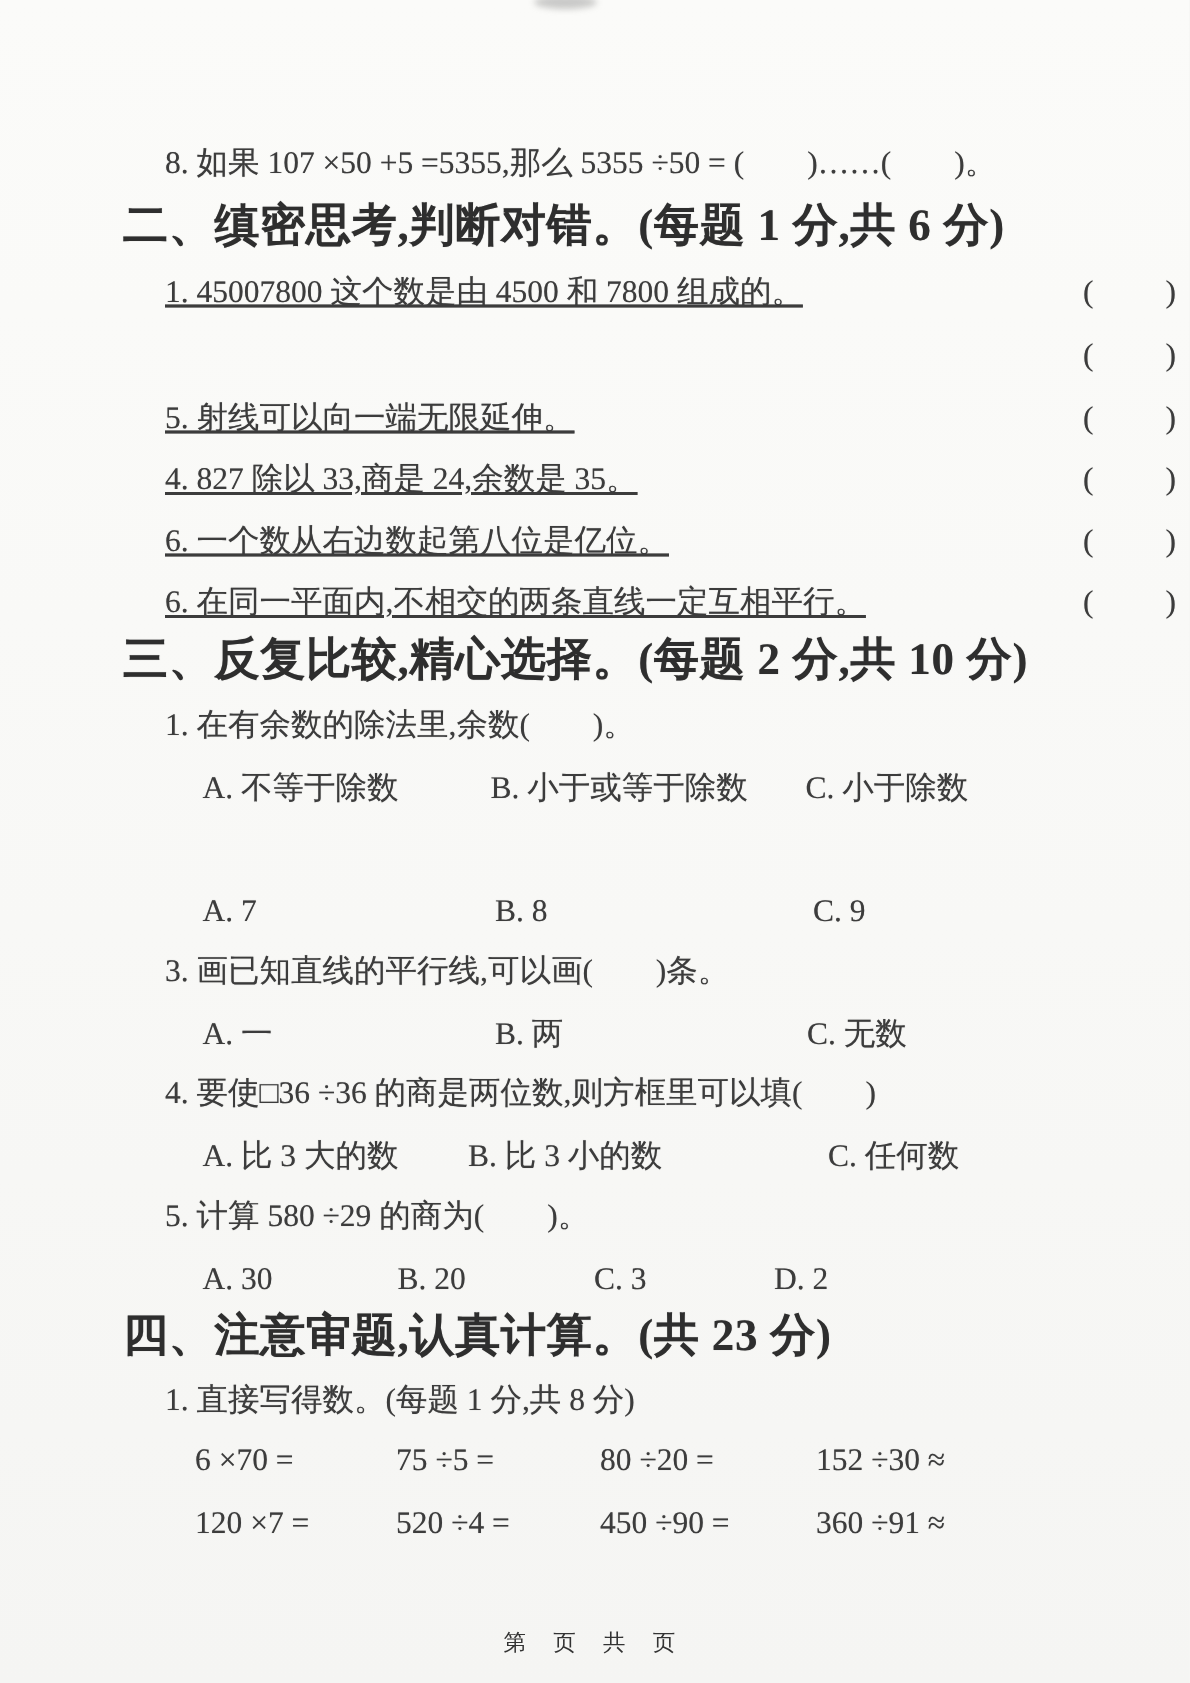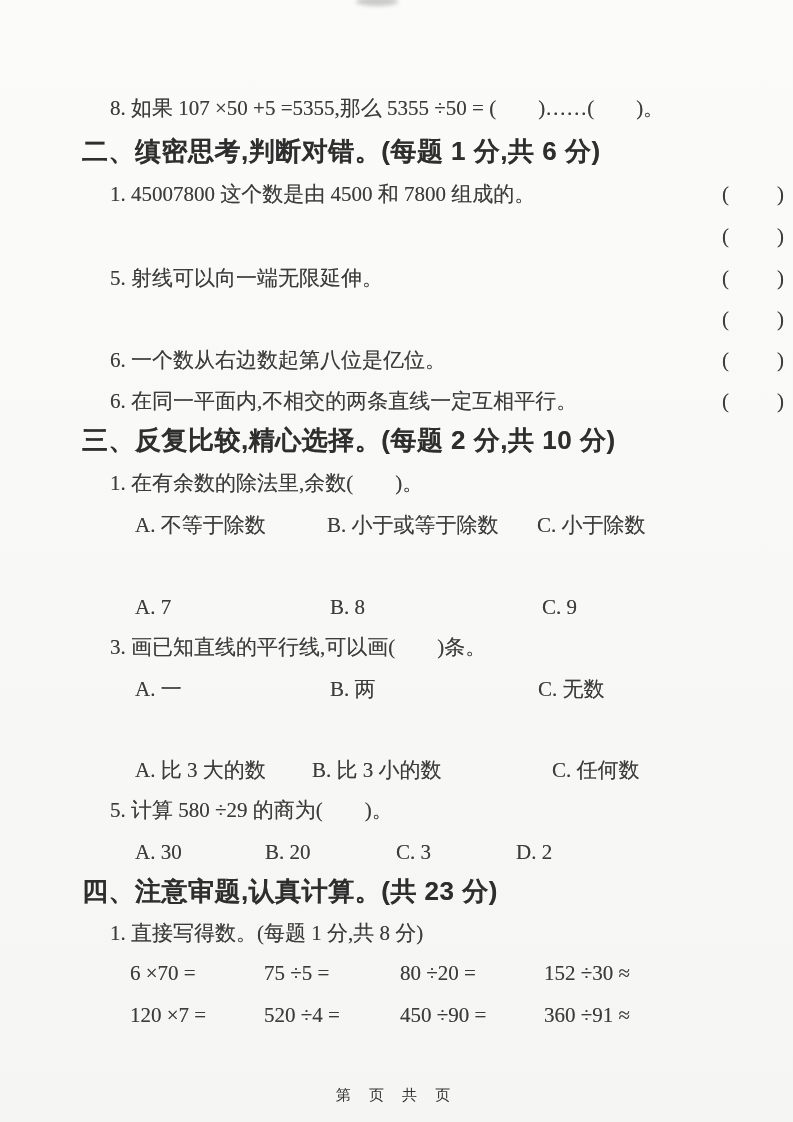--- a/index.html
+++ b/index.html
@@ -19,27 +19,27 @@
     position:absolute;
     left:110px;
     font-size:21px;
     line-height:26px;
     color:#3c3c3c;
     white-space:nowrap;
     text-shadow:0 0 .5px rgba(70,70,70,.55);
   }
   .section-title{
     left:82px;
-    font-family:Liberation Sans, sans-serif;
+    font-family:Liberation Serif, serif;
     font-weight:700;
-    font-size:26px;
+    font-size:30px;
     color:#2e2e2e;
     letter-spacing:.5px;
   }
-  .judge-row{ width:580px; }
+  .judge-row{ width:580px;text-decoration:underline; }
   .bracket{
     position:absolute;
     left:612px;
     top:0;
     font-size:21px;
     color:#3c3c3c;
     letter-spacing:2px;
     white-space:pre;
   }
   .opt{
@@ -82,20 +82,21 @@
     <span class="bracket">(　　)</span>
   </div>
   <div class="line judge-row" style="top:223px">
     <span class="bracket">(　　)</span>
   </div>
   <div class="line judge-row" style="top:265px">
     <span>5. 射线可以向一端无限延伸。</span>
     <span class="bracket">(　　)</span>
   </div>
   <div class="line judge-row" style="top:306px">
+    <span>4. 827 除以 33,商是 24,余数是 35。</span>
     <span class="bracket">(　　)</span>
   </div>
   <div class="line judge-row" style="top:347px">
     <span>6. 一个数从右边数起第八位是亿位。</span>
     <span class="bracket">(　　)</span>
   </div>
   <div class="line judge-row" style="top:388px">
     <span>6. 在同一平面内,不相交的两条直线一定互相平行。</span>
     <span class="bracket">(　　)</span>
   </div>
@@ -115,20 +116,21 @@
     <span class="opt" style="left:542px">C. 9</span>
   </div>
 
   <div class="line" style="top:634px">3. 画已知直线的平行线,可以画(　　)条。</div>
   <div class="line" style="top:676px;left:0;width:793px">
     <span class="opt" style="left:135px">A. 一</span>
     <span class="opt" style="left:330px">B. 两</span>
     <span class="opt" style="left:538px">C. 无数</span>
   </div>
 
+  <div class="line" style="top:715px">4. 要使□36 ÷36 的商是两位数,则方框里可以填(　　)</div>
   <div class="line" style="top:757px;left:0;width:793px">
     <span class="opt" style="left:135px">A. 比 3 大的数</span>
     <span class="opt" style="left:312px">B. 比 3 小的数</span>
     <span class="opt" style="left:552px">C. 任何数</span>
   </div>
 
   <div class="line" style="top:797px">5. 计算 580 ÷29 的商为(　　)。</div>
   <div class="line" style="top:839px;left:0;width:793px">
     <span class="opt" style="left:135px">A. 30</span>
     <span class="opt" style="left:265px">B. 20</span>

